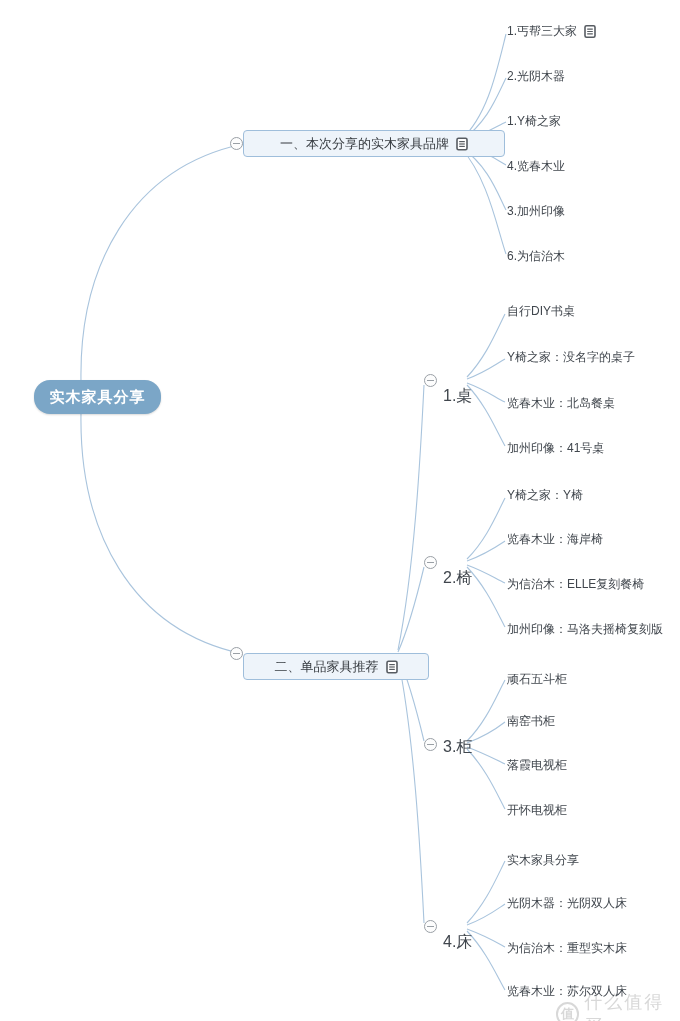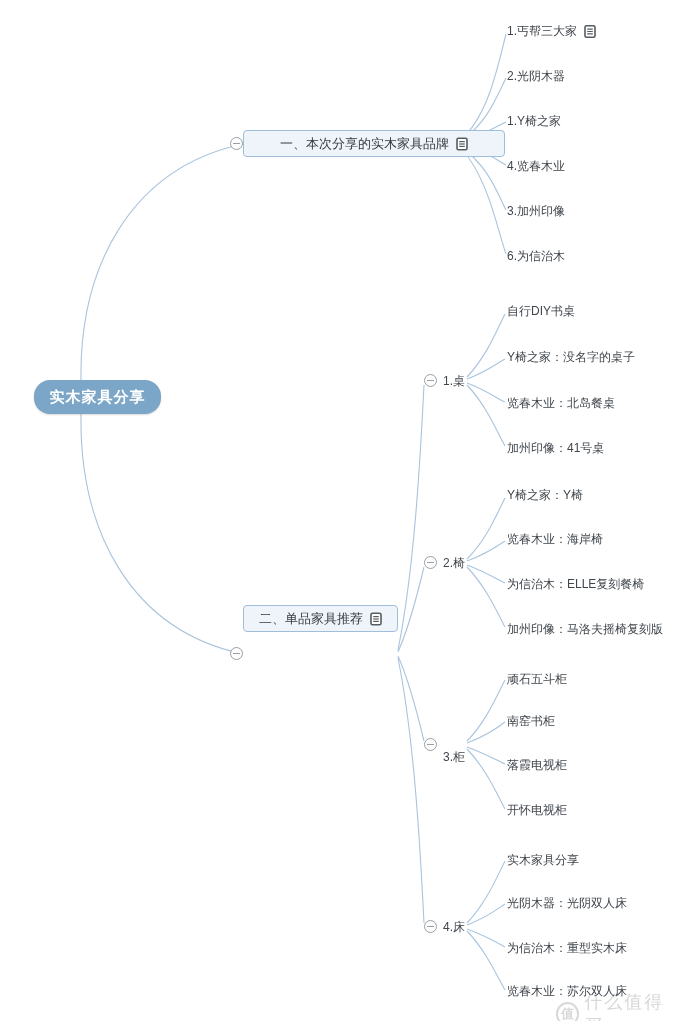--- a/index.html
+++ b/index.html
@@ -17,21 +17,21 @@
     box-shadow:0 1px 2px rgba(0,0,0,.15);
   }
   .branch-node{
     position:absolute;height:27px;z-index:2;box-sizing:border-box;
     background:#eef4fa;border:1px solid #9fbedb;border-radius:4px;
     display:flex;align-items:center;justify-content:center;gap:7px;
     color:#363b40;font-size:13px;
   }
   .subnode{
     position:absolute;z-index:2;transform:translateY(-50%);
-    color:#40464d;font-size:12px;display:flex;align-items:center;gap:6px;white-space:nowrap;
+    color:#40464d;font-size:16px;display:flex;align-items:center;gap:6px;white-space:nowrap;margin-top:15px;
   }
   .leaf{
     position:absolute;left:507px;z-index:2;transform:translateY(-50%);
     color:#40464d;font-size:12px;display:flex;align-items:center;gap:7px;white-space:nowrap;
   }
   .collapse{
     position:absolute;width:13px;height:13px;box-sizing:border-box;z-index:3;
     border:1px solid #9aa0a6;border-radius:50%;background:#fdfdfd;
   }
   .collapse::after{
@@ -125,21 +125,21 @@
       <span>4.览春木业</span>
     </div>
   <div class="leaf" style="top:211px">
       <span>3.加州印像</span>
     </div>
   <div class="leaf" style="top:256px">
       <span>6.为信治木</span>
     </div>
 
   <div class="collapse" style="left:230px;top:647px"></div>
-  <div class="branch-node" style="left:243px;top:605px;width:155px">
+  <div class="branch-node" style="left:243px;top:653px;width:186px">
     <span>二、单品家具推荐</span>
     <svg class="note-icon" width="12" height="14" viewBox="0 0 12 14">
       <rect x="1" y="1.2" width="10" height="11.6" rx="1.5" fill="#ffffff" stroke="#575c62" stroke-width="1.6"></rect>
       <line x1="3.2" y1="4.6" x2="8.8" y2="4.6" stroke="#575c62" stroke-width="1.2"></line>
       <line x1="3.2" y1="7" x2="8.8" y2="7" stroke="#575c62" stroke-width="1.2"></line>
       <line x1="3.2" y1="9.4" x2="8.8" y2="9.4" stroke="#575c62" stroke-width="1.2"></line>
     </svg>
   </div>
 
   <div class="collapse" style="left:424px;top:374px"></div>
@@ -170,21 +170,21 @@
       <span>览春木业：海岸椅</span>
     </div>
   <div class="leaf" style="top:584px">
       <span>为信治木：ELLE复刻餐椅</span>
     </div>
   <div class="leaf" style="top:629px">
       <span>加州印像：马洛夫摇椅复刻版</span>
     </div>
 
   <div class="collapse" style="left:424px;top:738px"></div>
-  <div class="subnode" style="left:443px;top:757px">
+  <div class="subnode" style="left:443px;top:732px">
       <span>3.柜</span>
     </div>
   <div class="leaf" style="top:679px">
       <span>顽石五斗柜</span>
     </div>
   <div class="leaf" style="top:721px">
       <span>南窑书柜</span>
     </div>
   <div class="leaf" style="top:765px">
       <span>落霞电视柜</span>

